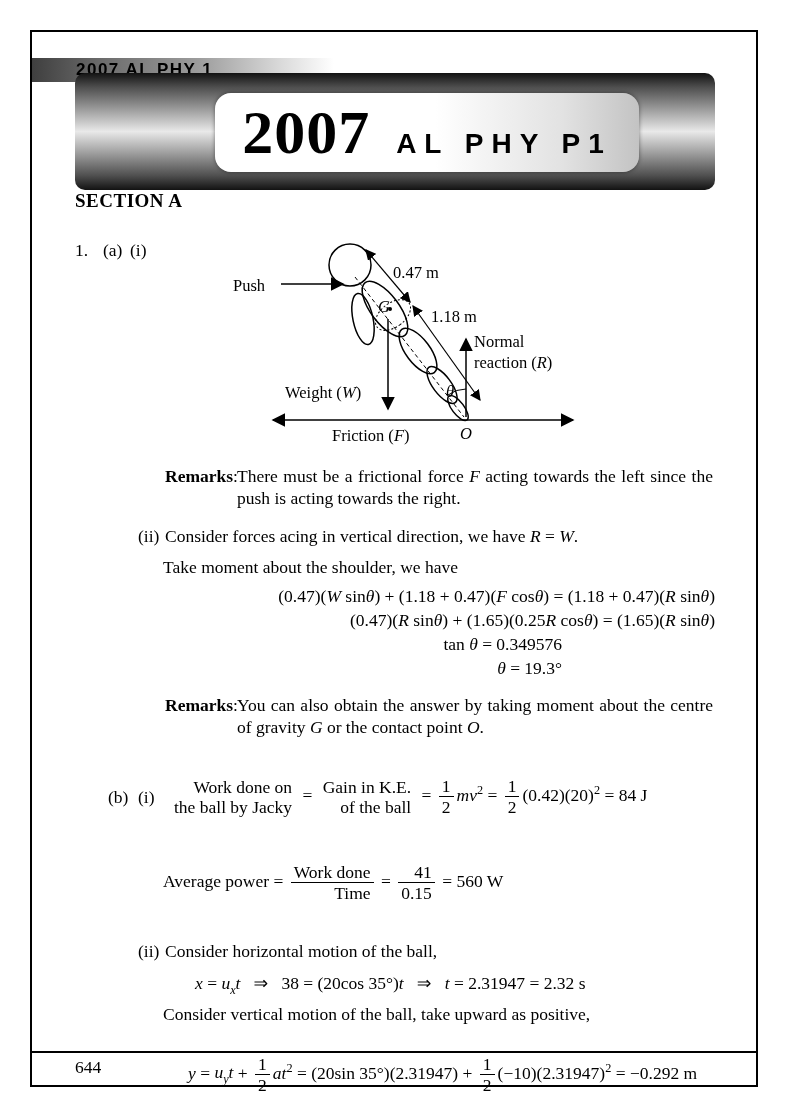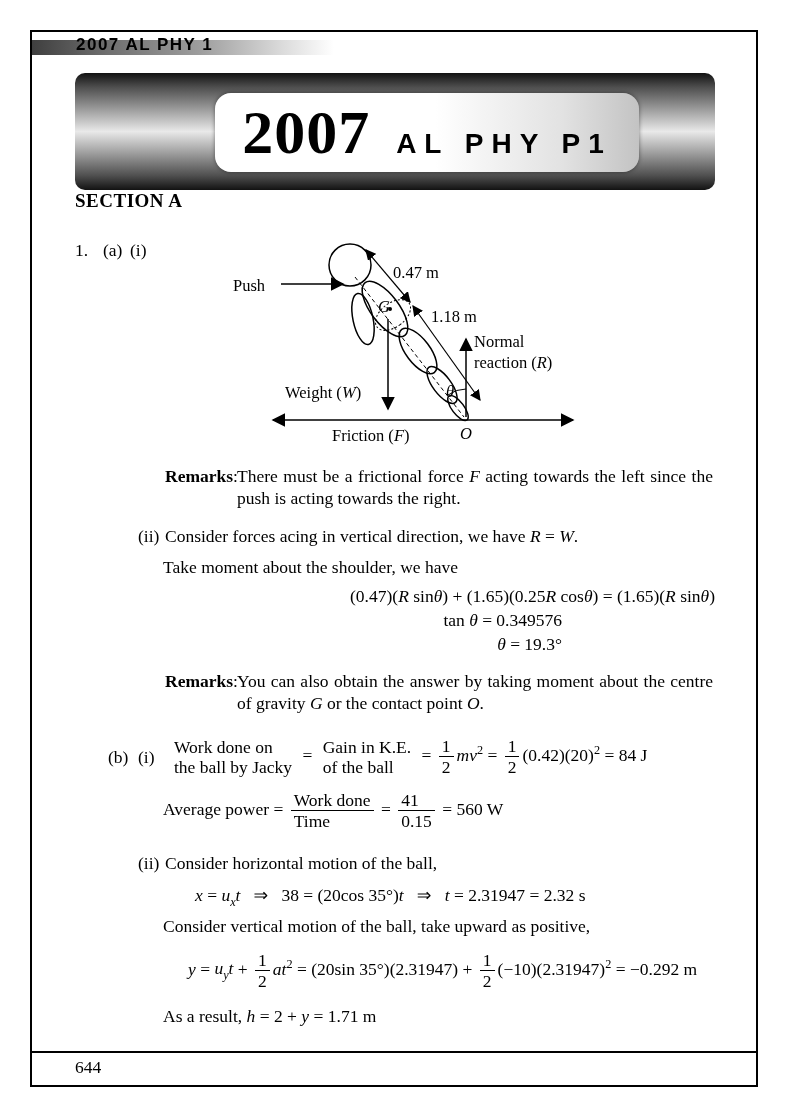--- a/index.html
+++ b/index.html
@@ -7,23 +7,23 @@
   body {
     width:788px; height:1117px; position:relative;
     font-family:"Liberation Serif", serif; color:#000;
   }
   .frame {
     position:absolute; left:30px; top:30px; width:728px; height:1057px;
     border:2.5px solid #000;
   }
   
   .strip {
-    position:absolute; left:0; top:8px; width:302px; height:15px;
+    position:absolute; left:0; top:26px; width:302px; height:24px;
     background:linear-gradient(to right,#3f3f3f 0%,#6f6f6f 25%,#9c9c9c 55%,#d9d9d9 82%,#ffffff 100%);
-    display:flex; align-items:flex-end;
+    display:flex; align-items:center;
   }
   .strip-text {
     font-family:"Liberation Sans", sans-serif; font-weight:bold;
     font-size:17px; letter-spacing:1.5px; padding-left:44px; color:#000;
   }
   
   .banner {
     margin:41px 41px 0 43px; height:117px; border-radius:10px; position:relative;
     background:linear-gradient(180deg,#121212 0%,#4e4e4e 12%,#a8a8a8 34%,#e9e9e9 50%,#a8a8a8 66%,#4e4e4e 88%,#121212 100%);
   }
@@ -64,21 +64,21 @@
   .eq-r  { text-align:right; line-height:24px; }
   .eq-r2 { text-align:right; line-height:24px; padding-right:153px; }
 
   .b-row { display:flex; margin-left:33px; margin-top:22px; align-items:center; }
   .b-lab { width:30px; flex-shrink:0; }
   .avg   { margin-left:88px; margin-top:13px; }
   .eq-x  { margin-left:120px; margin-top:10px; }
   .eq-y  { margin-left:113px; margin-top:13px; }
   .result{ margin-left:88px; margin-top:14px; }
 
-  .frac, .stack { display:inline-block; text-align:left; vertical-align:middle; margin:0 3px; }
+  .frac, .stack { display:inline-block; text-align:right; vertical-align:middle; margin:16px 3px; }
   .frac .top, .stack .top { display:block; line-height:1.15; padding:0 3px; }
   .frac .bot { display:block; line-height:1.15; padding:0 3px; border-top:1.4px solid #000; }
   .stack .bot { display:block; line-height:1.15; padding:0 3px; }
   sup { font-size:70%; vertical-align:super; line-height:0; }
   sub { font-size:70%; vertical-align:sub; line-height:0; }
   i { font-style:italic; }
 
   .footer-rule { position:absolute; left:0; right:0; bottom:32px; border-top:2px solid #000; }
   .page-number { position:absolute; left:43px; bottom:7px; font-size:17.5px; }
 </style>
@@ -157,20 +157,21 @@
       <div class="rem-text">There must be a frictional force <i>F</i> acting towards the left since the push is acting towards the right.</div>
     </div>
 
     <div class="para-num">
       <span class="pn-label">(ii)</span>
       <span>Consider forces acing in vertical direction, we have <i>R</i> = <i>W</i>.</span>
     </div>
     <div class="para">Take moment about the shoulder, we have</div>
 
     <div class="eqs">
+      <div class="eq-r">(0.47)(<i>W</i> sin<i>θ</i>) + (1.18 + 0.47)(<i>F</i> cos<i>θ</i>) = (1.18 + 0.47)(<i>R</i> sin<i>θ</i>)</div>
       <div class="eq-r">(0.47)(<i>R</i> sin<i>θ</i>) + (1.65)(0.25<i>R</i> cos<i>θ</i>) = (1.65)(<i>R</i> sin<i>θ</i>)</div>
       <div class="eq-r2">tan <i>θ</i> = 0.349576</div>
       <div class="eq-r2"><i>θ</i> = 19.3°</div>
     </div>
 
     <div class="remarks" style="margin-top:14px;">
       <div class="rem-label"><b>Remarks</b>:</div>
       <div class="rem-text">You can also obtain the answer by taking moment about the centre of gravity <i>G</i> or the contact point <i>O</i>.</div>
     </div>
 

